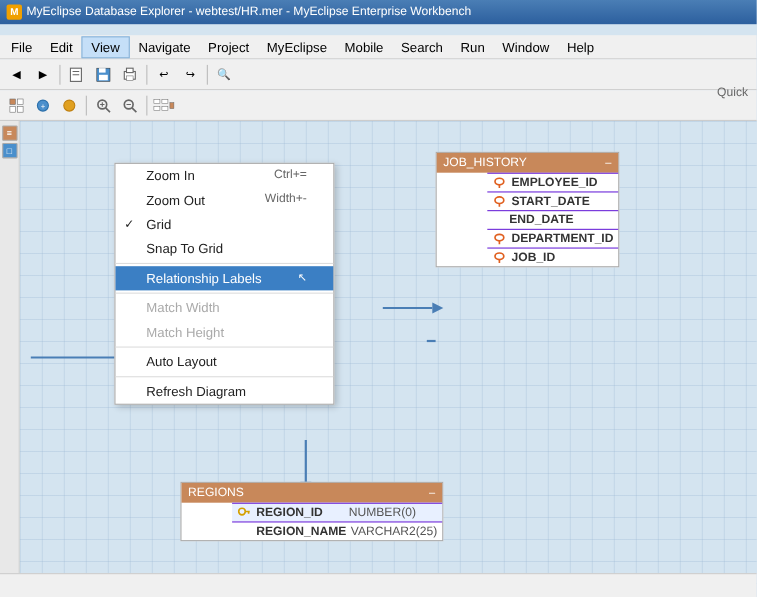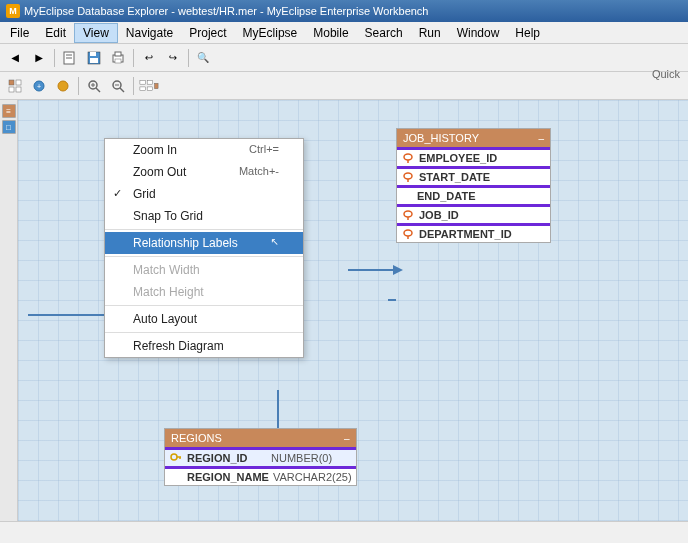--- a/index.html
+++ b/index.html
@@ -38,20 +38,21 @@
     }
 
     
     #menu-bar {
       background: #f0f0f0;
       border-bottom: 1px solid #ccc;
       display: flex;
       align-items: center;
       height: 22px;
       padding: 0 2px;
+      margin-top: 10px;
     }
     .menu-item {
       padding: 2px 8px;
       font-size: 12px;
       cursor: pointer;
       white-space: nowrap;
     }
     .menu-item.active {
       background: #c5dff8;
       border: 1px solid #89b3d8;
@@ -165,22 +166,23 @@
     .db-table-header .minimize-btn {
       font-size: 10px;
       cursor: pointer;
       color: white;
     }
     .db-table-row {
       display: flex;
       align-items: center;
       padding: 2px 4px;
       font-size: 11px;
-      border-top: 3px solid #6d28d9;
+      border-top: 1px solid #6d28d9;
       gap: 4px;
+      margin-left: 46px;
     }
     .db-table-row.highlighted {
       background: #e8f0ff;
     }
     .col-icon {
       width: 14px;
       height: 12px;
       display: flex;
       align-items: center;
       justify-content: center;
@@ -457,30 +459,30 @@
         <span class="col-icon" style="width:12px;"></span>
         <span class="col-name">END_DATE</span>
       </div>
       <div class="db-table-row">
         <span class="col-icon fk">
           <svg width="12" height="12" viewBox="0 0 12 12">
               <ellipse cx="6" cy="5" rx="4" ry="3" fill="none" stroke="#e06020" stroke-width="1.5"></ellipse>
               <line x1="6" y1="8" x2="6" y2="11" stroke="#e06020" stroke-width="1.5"></line>
             </svg>
         </span>
-        <span class="col-name">JOB_ID</span>
+        <span class="col-name">DEPARTMENT_ID</span>
       </div>
       <div class="db-table-row">
         <span class="col-icon fk">
           <svg width="12" height="12" viewBox="0 0 12 12">
               <ellipse cx="6" cy="5" rx="4" ry="3" fill="none" stroke="#e06020" stroke-width="1.5"></ellipse>
               <line x1="6" y1="8" x2="6" y2="11" stroke="#e06020" stroke-width="1.5"></line>
             </svg>
         </span>
-        <span class="col-name">DEPARTMENT_ID</span>
+        <span class="col-name">JOB_ID</span>
       </div>
     </div>
 
     <div class="db-table" style="left:146px; top:328px; min-width:185px;">
       <div class="db-table-header">
         <span>REGIONS</span>
         <span class="minimize-btn">–</span>
       </div>
       <div class="db-table-row highlighted">
         <span class="col-icon key">
@@ -500,21 +502,21 @@
       </div>
     </div>
 
     <div id="dropdown-menu">
       <div class="dropdown-item">
         <span>Zoom In</span>
         <span class="dropdown-shortcut">Ctrl+=</span>
       </div>
       <div class="dropdown-item">
         <span>Zoom Out</span>
-        <span class="dropdown-shortcut">Match+-</span>
+        <span class="dropdown-shortcut">Width+-</span>
       </div>
       <div class="dropdown-item checked">
         <span>Grid</span>
       </div>
       <div class="dropdown-item">
         <span>Snap To Grid</span>
       </div>
       <div class="dropdown-separator"></div>
       <div class="dropdown-item active">
         <span>Relationship Labels</span>

